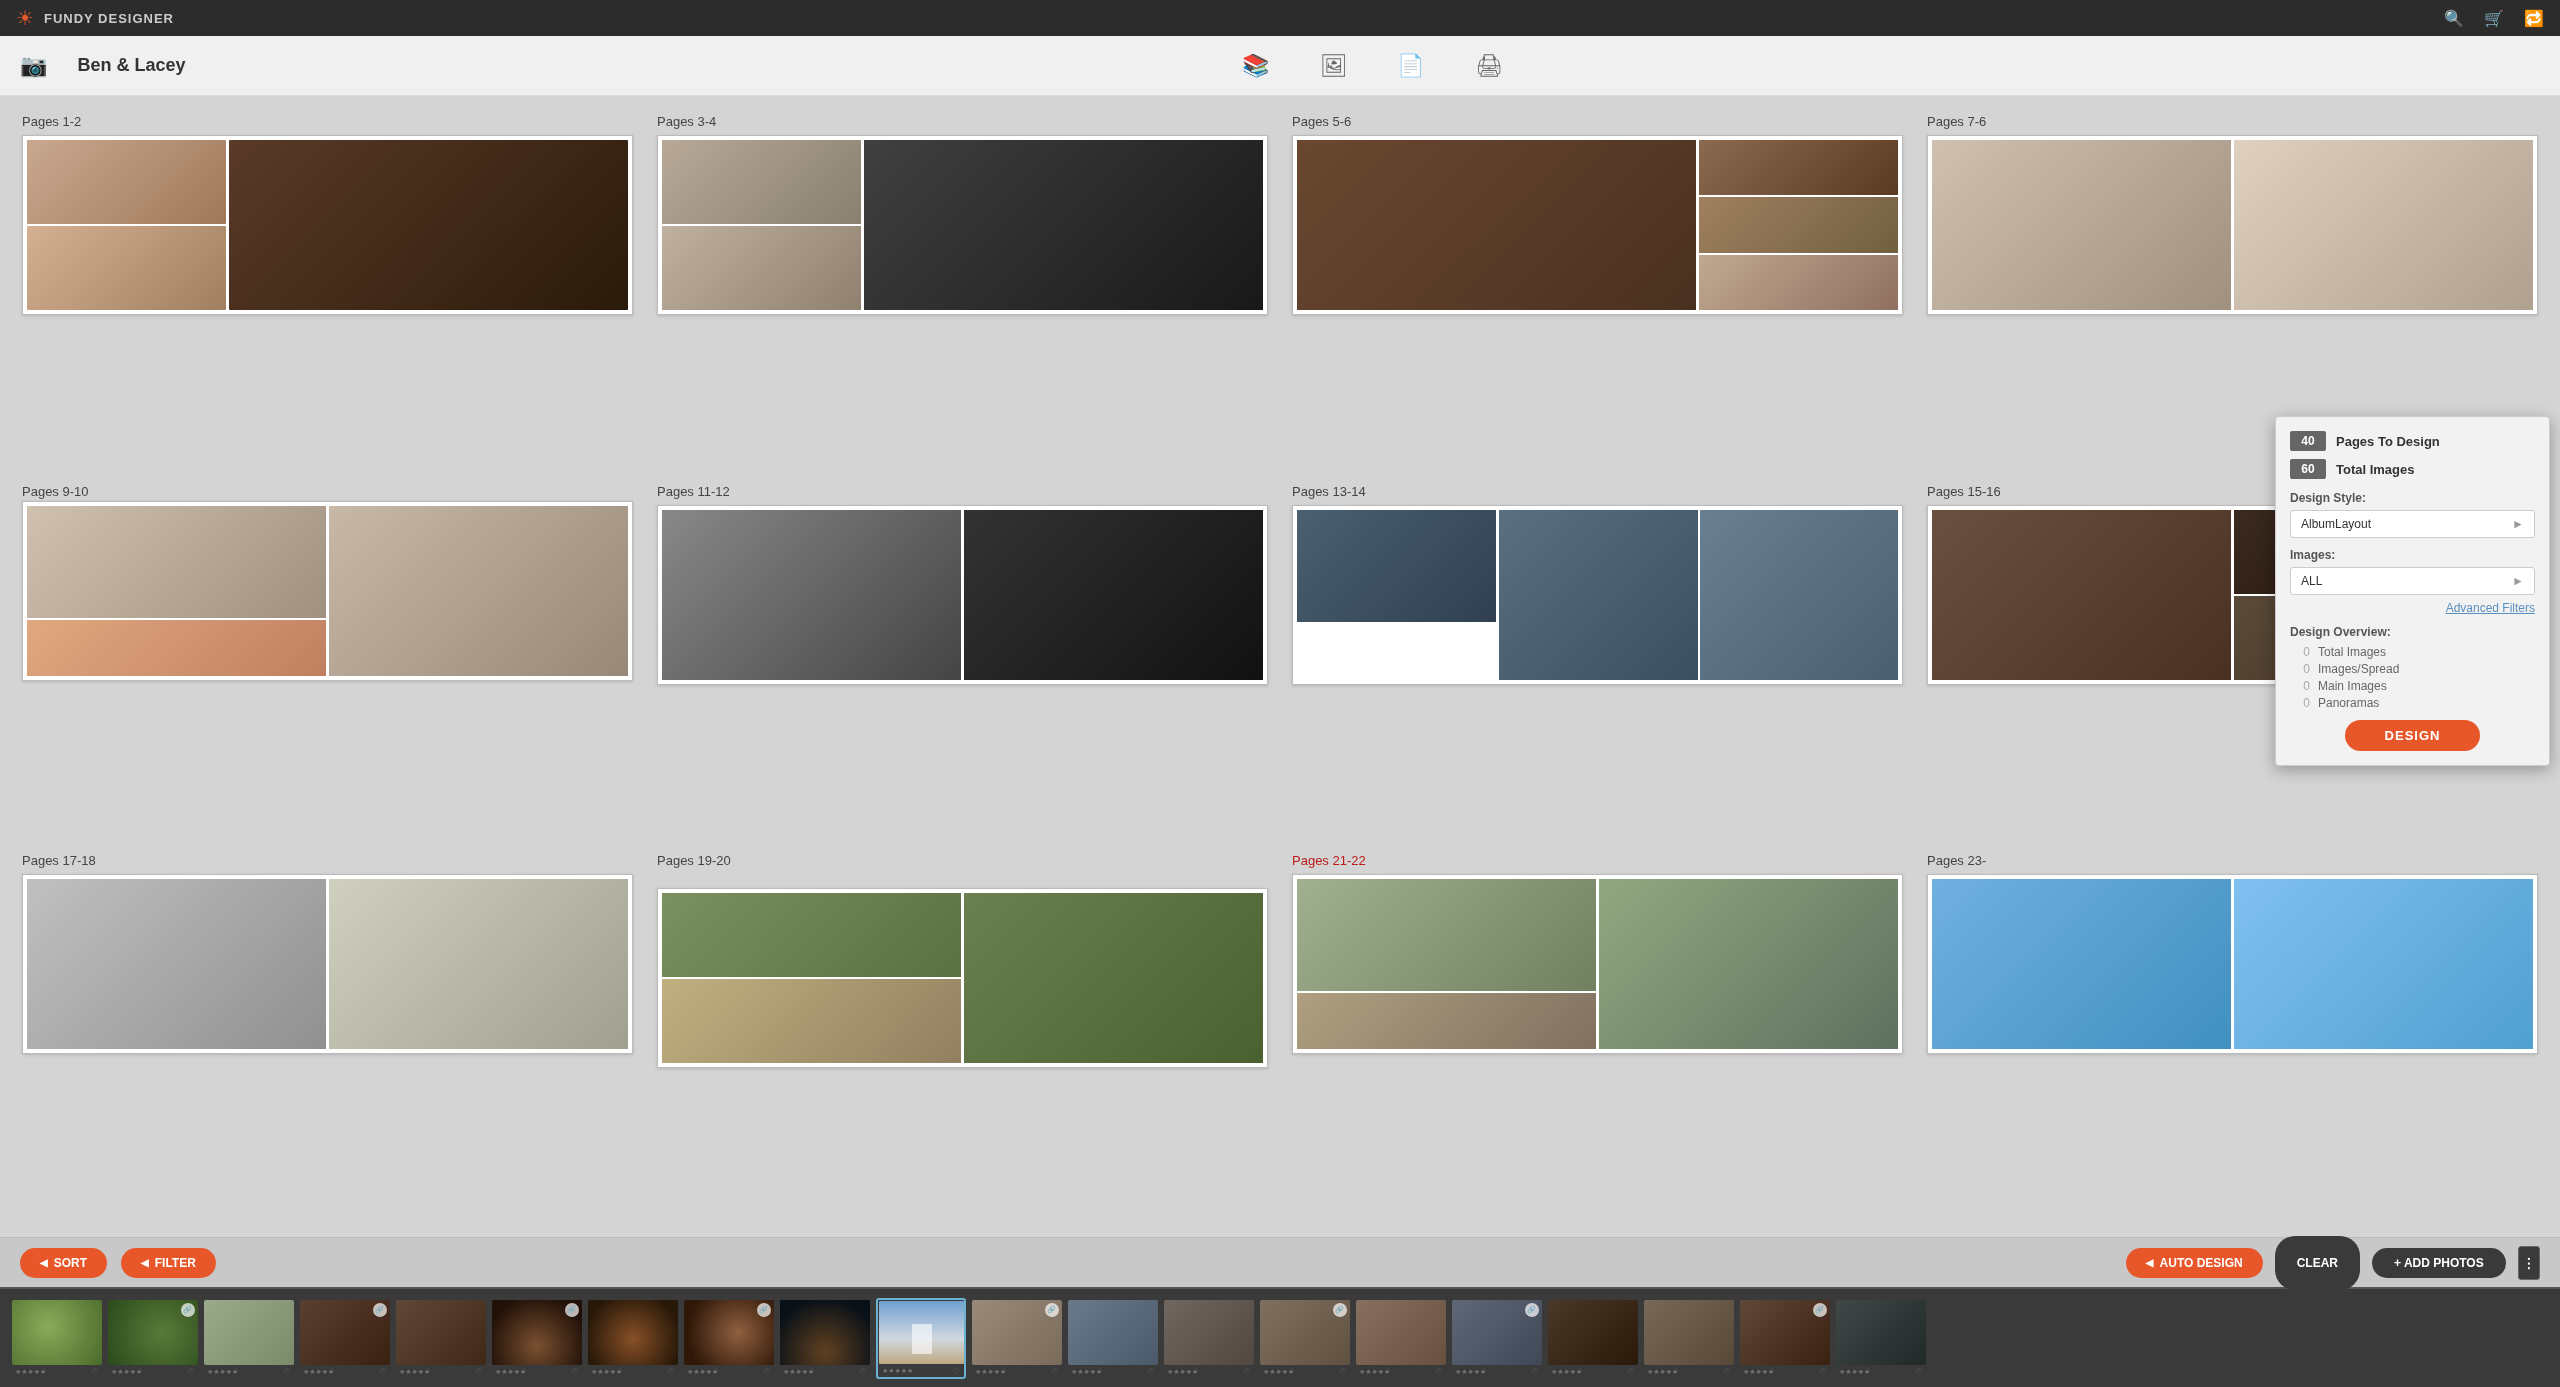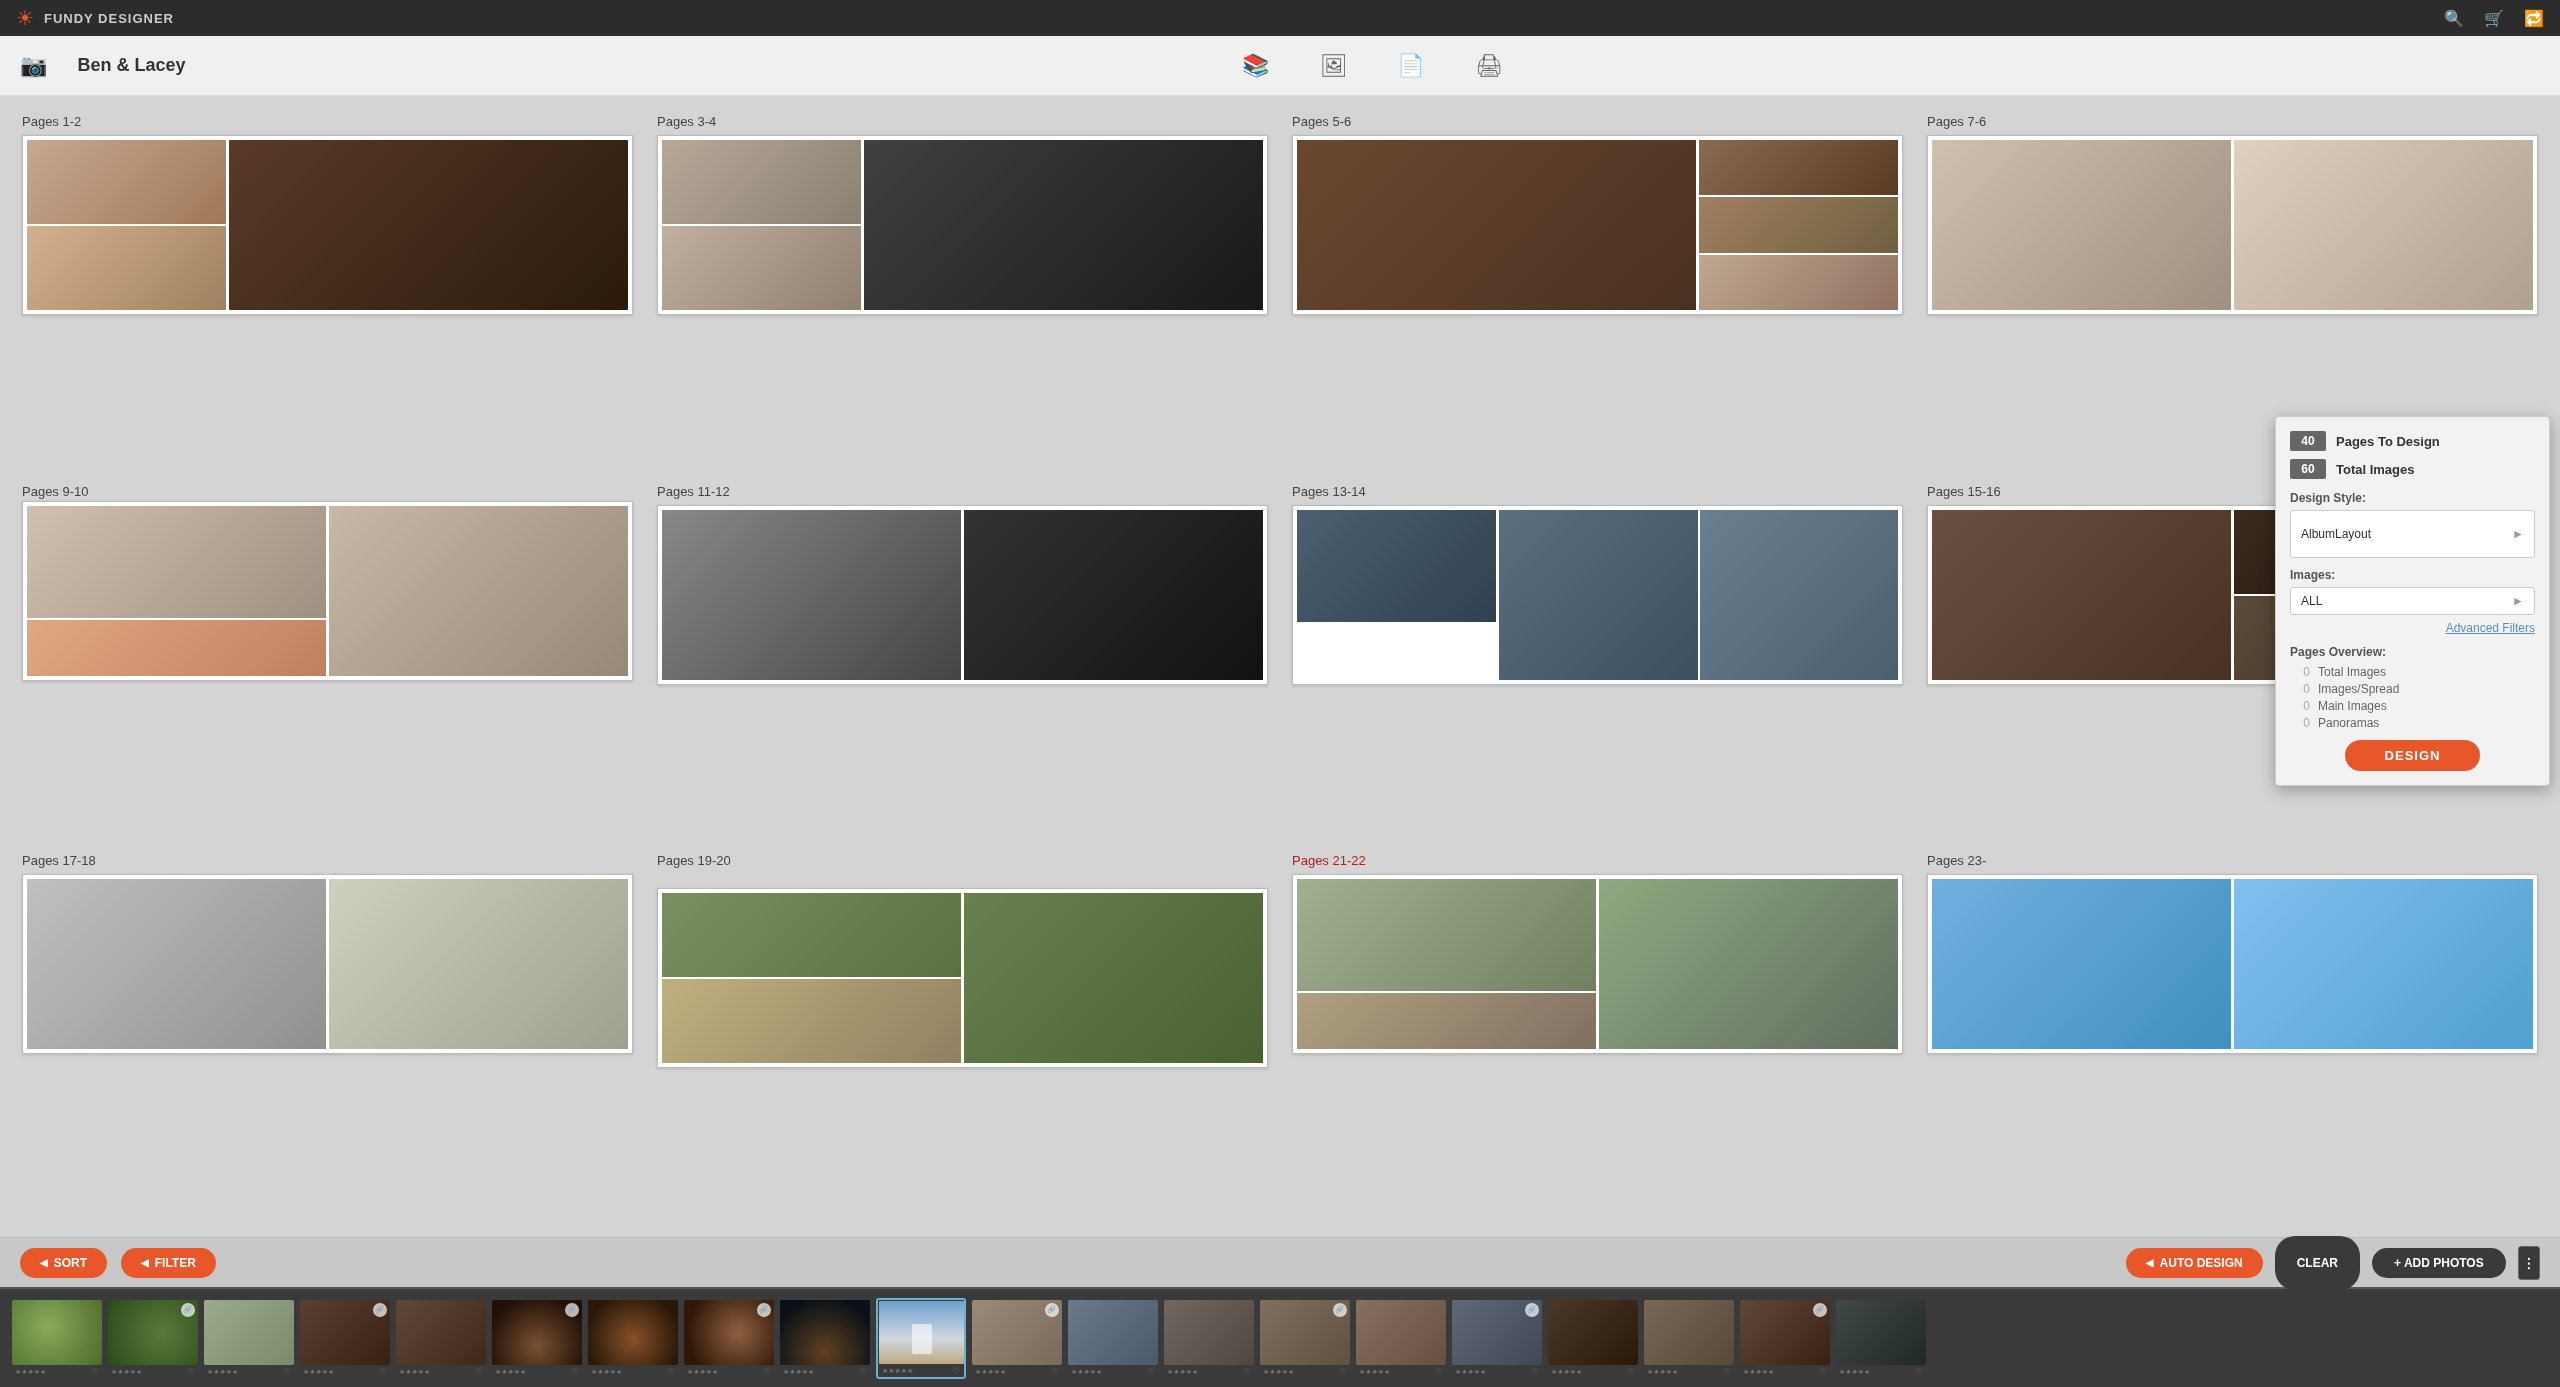--- a/index.html
+++ b/index.html
@@ -272,21 +272,21 @@
     <div style="display:flex; align-items:center; gap:10px; margin-bottom:12px;">
       <div style="background:#666; color:white; font-size:12px; font-weight:bold;
                   padding:3px 10px; border-radius:2px; min-width:36px; text-align:center;">
         <span>60</span>
       </div>
       <span style="font-size:13px; color:#333; font-weight:600;">Total Images</span>
     </div>
 
     <div>
       <div style="font-size:12px; color:#555; font-weight:600; margin-bottom:5px;">Design Style:</div>
-      <div style="background:white; border:1px solid #ccc; border-radius:3px; padding:16px 10px;
+      <div style="background:white; border:1px solid #ccc; border-radius:3px; padding:6px 10px;
                   font-size:12px; color:#333; display:flex; justify-content:space-between; align-items:center;
                   cursor:pointer; margin-bottom:10px;">
         <span>AlbumLayout</span>
         <span style="color:#999;">►</span>
       </div>
     </div>
 
     <div>
       <div style="font-size:12px; color:#555; font-weight:600; margin-bottom:5px;">Images:</div>
       <div style="background:white; border:1px solid #ccc; border-radius:3px; padding:6px 10px;
@@ -295,21 +295,21 @@
         <span>ALL</span>
         <span style="color:#999;">►</span>
       </div>
       <div style="color:#5a90c0; font-size:12px; cursor:pointer; text-decoration:underline;
                   text-align:right; display:block; margin-bottom:10px;">
         <span>Advanced Filters</span>
       </div>
     </div>
 
     <div>
-      <div style="font-size:12px; color:#555; font-weight:600; margin-bottom:6px;">Pages Overview:</div>
+      <div style="font-size:12px; color:#555; font-weight:600; margin-bottom:6px;">Design Overview:</div>
       <div style="display:flex; align-items:center; gap:8px; margin-bottom:3px;">
         <span style="color:#aaa; font-size:12px; width:20px; text-align:right;">0</span>
         <span style="font-size:12px; color:#666;">Total Images</span>
       </div>
       <div style="display:flex; align-items:center; gap:8px; margin-bottom:3px;">
         <span style="color:#aaa; font-size:12px; width:20px; text-align:right;">0</span>
         <span style="font-size:12px; color:#666;">Images/Spread</span>
       </div>
       <div style="display:flex; align-items:center; gap:8px; margin-bottom:3px;">
         <span style="color:#aaa; font-size:12px; width:20px; text-align:right;">0</span>

